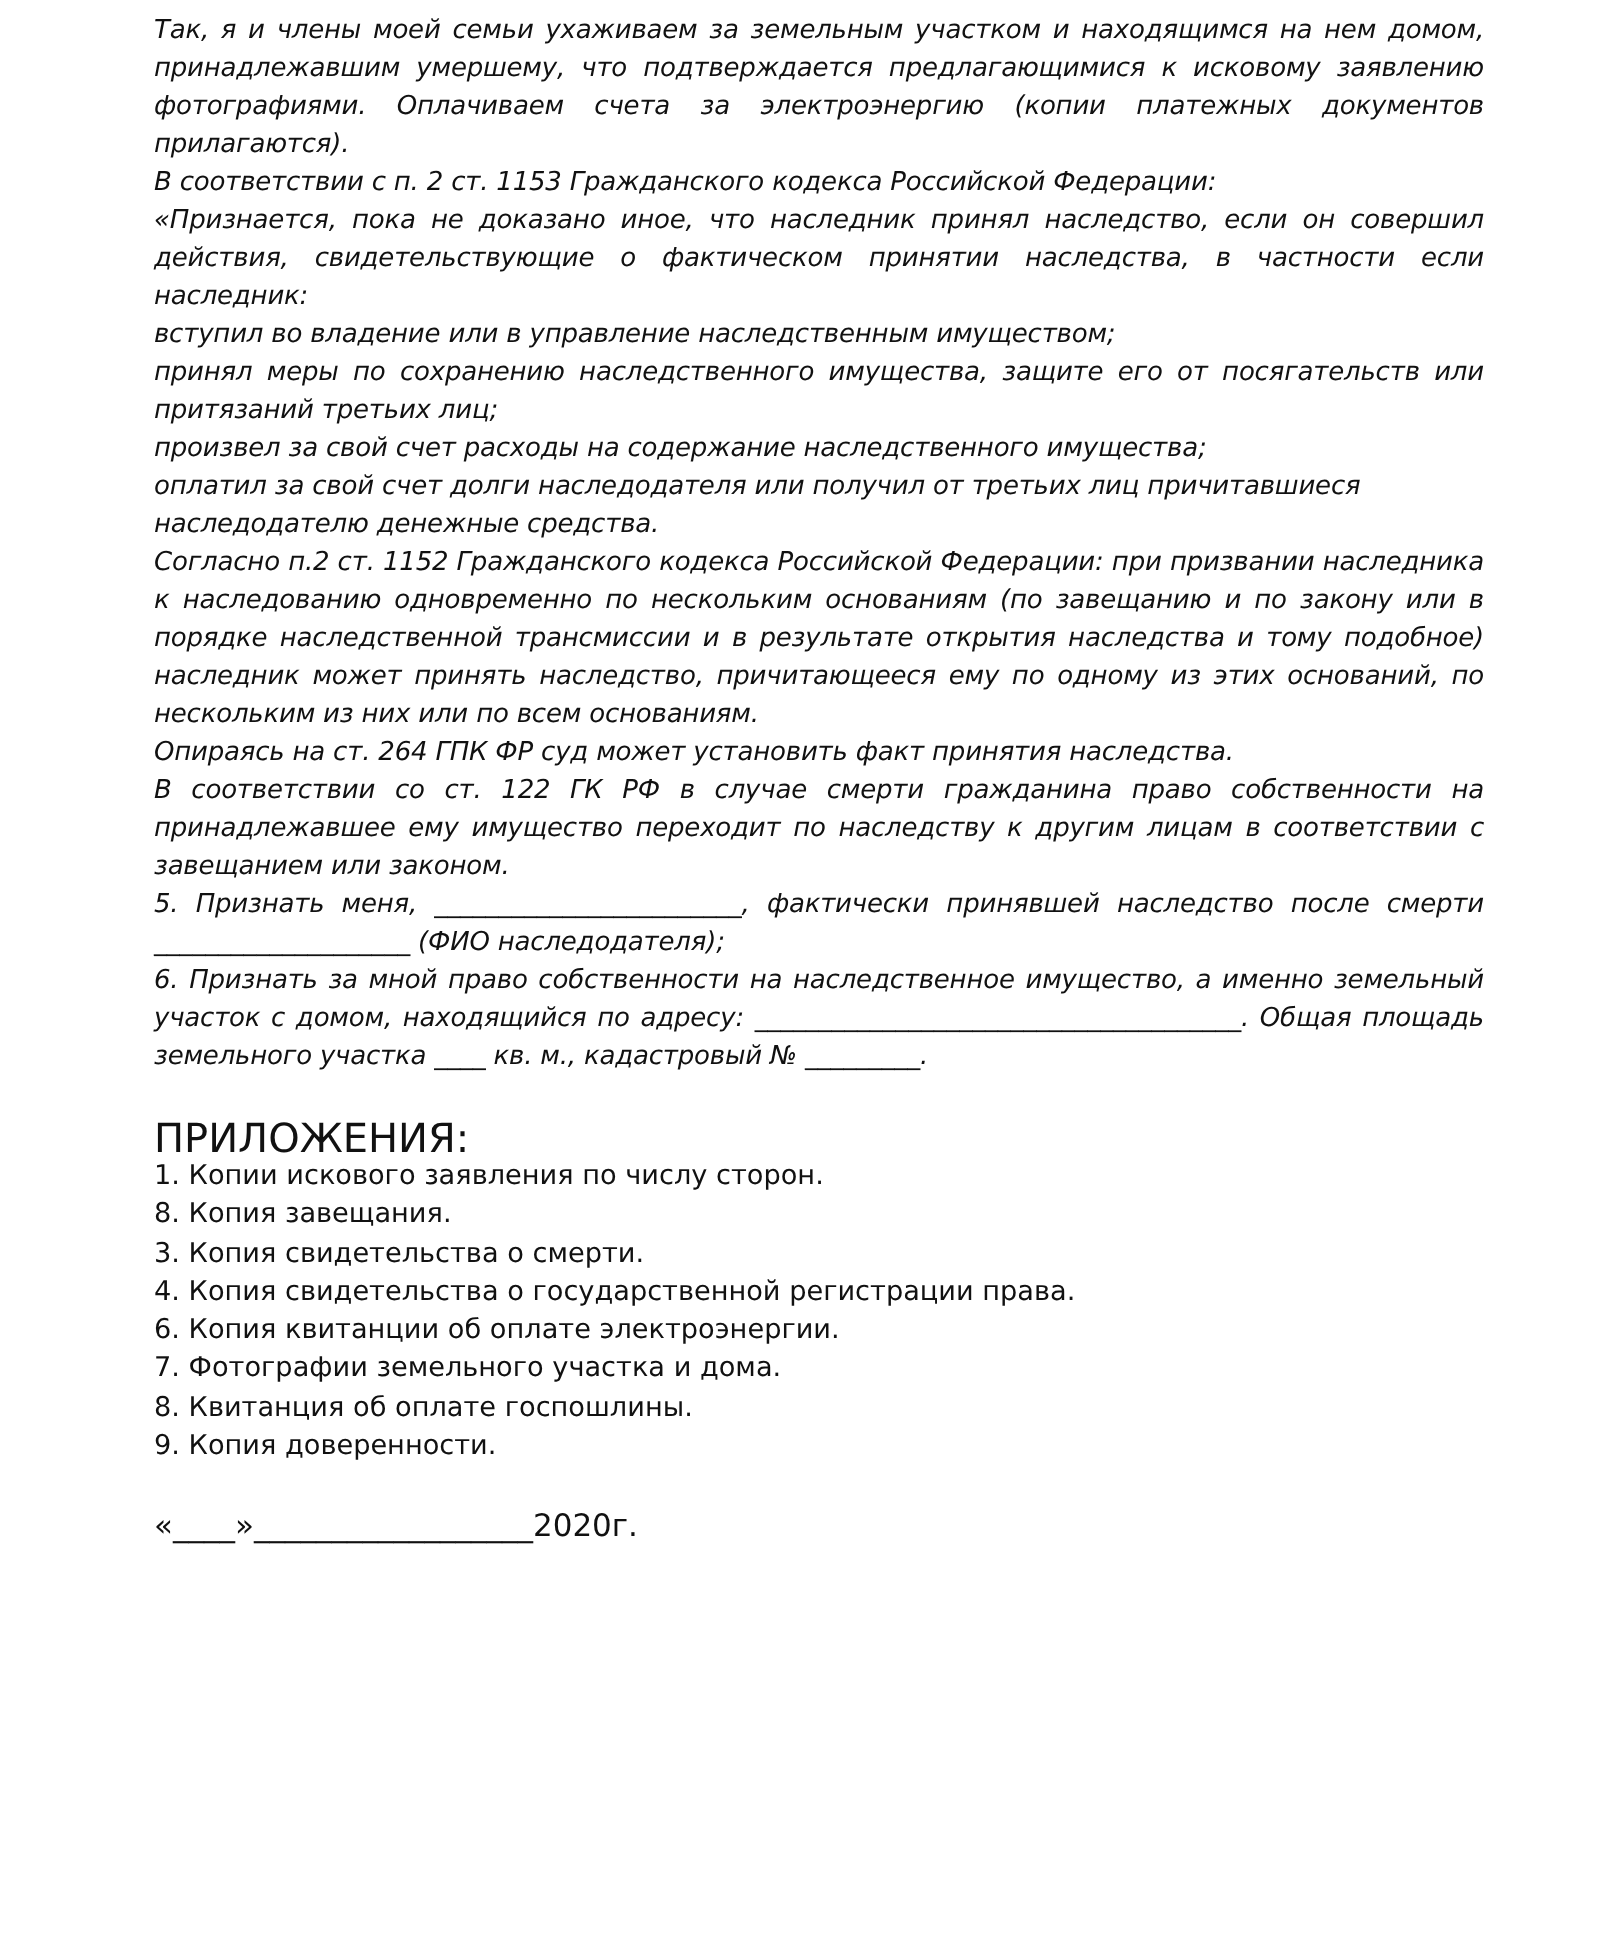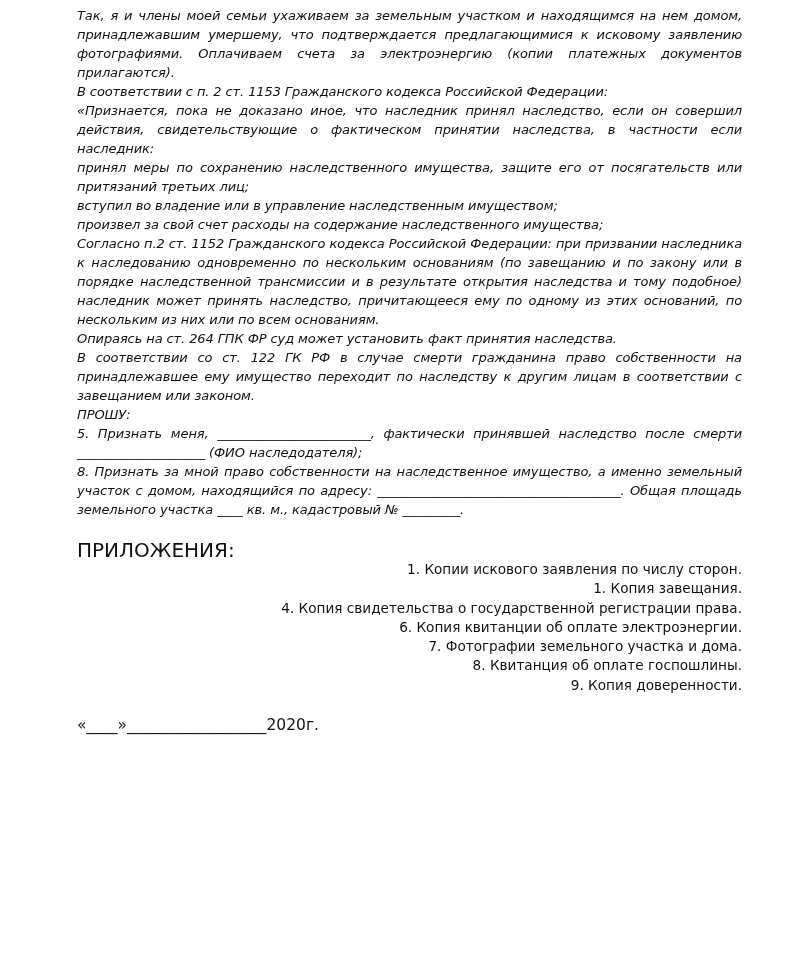--- a/index.html
+++ b/index.html
@@ -41,54 +41,54 @@
     }
     .attach .title {
       margin: 0;
       font-size: 20px;
       line-height: 20px;
     }
     .attach ol {
       list-style: none;
       margin: 0;
       padding: 0;
-      text-align: right;
     }
     .date {
       margin-top: 19px;
       font-size: 15.5px;
       line-height: 22px;
     }
   </style>
 </head>
 <body>
 
 <div class="page">
   <div class="main">
     <p>Так, я и члены моей семьи ухаживаем за земельным участком и находящимся на нем домом, принадлежавшим умершему, что подтверждается предлагающимися к исковому заявлению фотографиями. Оплачиваем счета за электроэнергию (копии платежных документов прилагаются).</p>
     <p>В соответствии с п. 2 ст. 1153 Гражданского кодекса Российской Федерации:</p>
     <p>«Признается, пока не доказано иное, что наследник принял наследство, если он совершил действия, свидетельствующие о фактическом принятии наследства, в частности если наследник:</p>
+    <p>вступил во владение или в управление наследственным имуществом;</p>
     <p>принял меры по сохранению наследственного имущества, защите его от посягательств или притязаний третьих лиц;</p>
-    <p>вступил во владение или в управление наследственным имуществом;</p>
     <p>произвел за свой счет расходы на содержание наследственного имущества;</p>
+    <p class="nojust">оплатил за свой счет долги наследодателя или получил от третьих лиц причитавшиеся наследодателю денежные средства.</p>
     <p>Согласно п.2 ст. 1152 Гражданского кодекса Российской Федерации: при призвании наследника к наследованию одновременно по нескольким основаниям (по завещанию и по закону или в порядке наследственной трансмиссии и в результате открытия наследства и тому подобное) наследник может принять наследство, причитающееся ему по одному из этих оснований, по нескольким из них или по всем основаниям.</p>
     <p>Опираясь на ст. 264 ГПК ФР суд может установить факт принятия наследства.</p>
     <p>В соответствии со ст. 122 ГК РФ в случае смерти гражданина право собственности на принадлежавшее ему имущество переходит по наследству к другим лицам в соответствии с завещанием или законом.</p>
-    <p>ПРОШУ:</p>
     <p>5.   Признать меня, ________________________, фактически принявшей наследство после смерти ____________________ (ФИО наследодателя);</p>
-    <p>8.   Признать за мной право собственности на наследственное имущество, а именно земельный участок с домом, находящийся по адресу: ______________________________________. Общая площадь земельного участка ____ кв. м., кадастровый № _________.</p>
+    <p>6.   Признать за мной право собственности на наследственное имущество, а именно земельный участок с домом, находящийся по адресу: ______________________________________. Общая площадь земельного участка ____ кв. м., кадастровый № _________.</p>
   </div>
 
   <div class="gap"></div>
 
   <div class="attach">
     <p class="title">ПРИЛОЖЕНИЯ:</p>
     <ol>
       <li>1. Копии искового заявления по числу сторон.</li>
-      <li>1. Копия завещания.</li>
+      <li>8. Копия завещания.</li>
+      <li>3. Копия свидетельства о смерти.</li>
       <li>4. Копия свидетельства о государственной регистрации права.</li>
       <li>6. Копия квитанции об оплате электроэнергии.</li>
       <li>7. Фотографии земельного участка и дома.</li>
       <li>8. Квитанция об оплате госпошлины.</li>
       <li>9. Копия доверенности.</li>
     </ol>
   </div>
 
   <div class="date">«____»__________________2020г.</div>
 </div>

